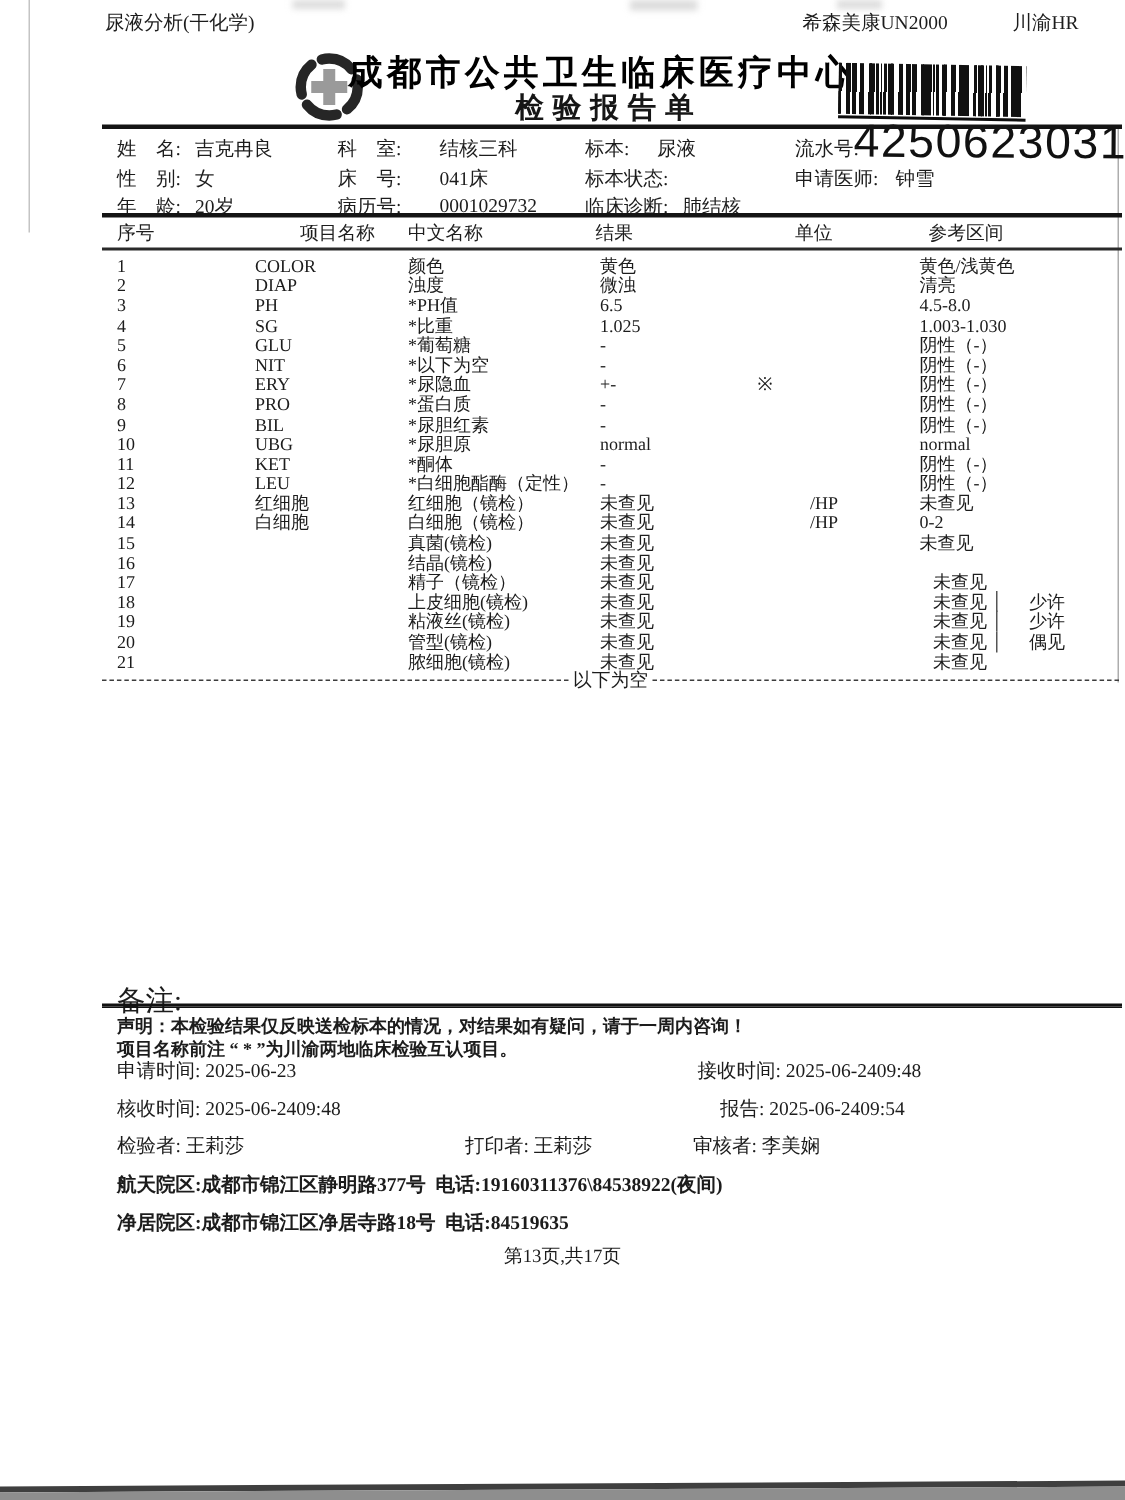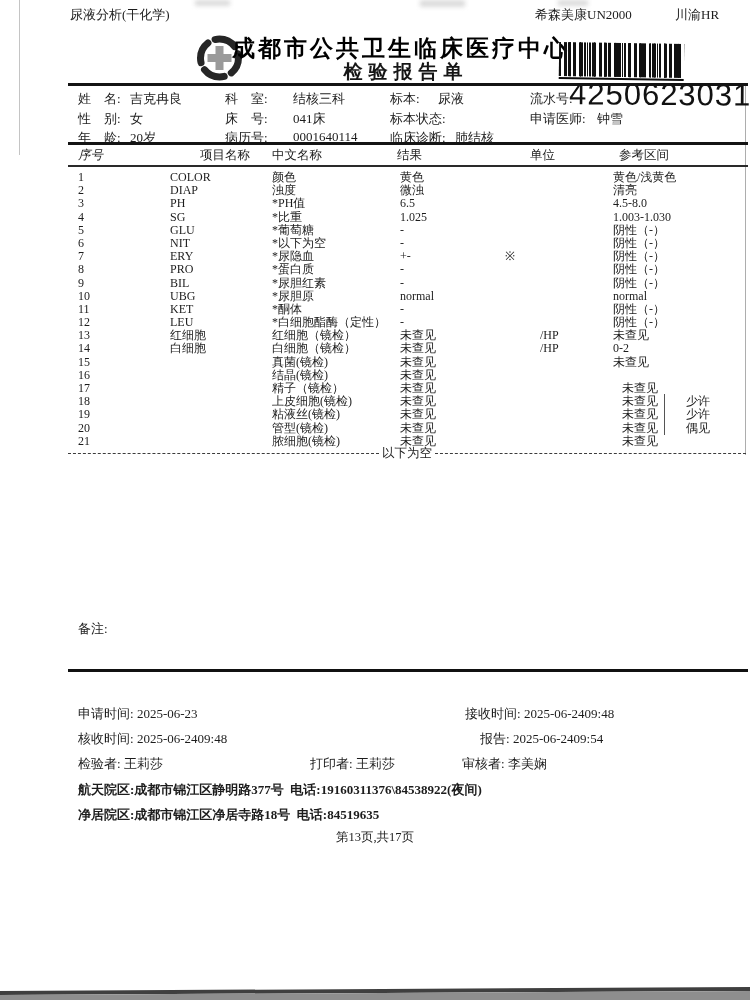--- a/index.html
+++ b/index.html
@@ -57,30 +57,30 @@
   .c { overflow:visible; }
   .no    { padding-left:10px; }
   .code  { padding-left:10px; }
   .cname { padding-left:10px; }
   .res   { padding-left:13px; }
   .unitc { padding-left:10px; }
   .unitc .flag { display:inline-block; width:35px; }
   .refc  { padding-left:6px; }
   .refc.shift { padding-left:15px; }
   .refc .extra { margin-left:6px; padding-left:21px; border-left:1px solid #555; }
-  .h-no { padding-left:10px;font-style:italic; } .h-code { padding-left:40px; } .h-cname { padding-left:10px; }
+  .h-no { padding-left:10px; } .h-code { padding-left:40px; } .h-cname { padding-left:10px; }
   .h-res { padding-left:10px; } .h-unit { padding-left:35px; } .h-ref { padding-left:12px; }
 
   .empty-sep { top:445px; left:68px; width:678px; display:flex; align-items:center;
                font-size:12.5px;justify-content:flex-end; }
   .empty-sep .dash { flex:1; border-top:1.6px dashed #3c3c3c; }
   .empty-sep .txt { padding:0 3px; }
 
   
-  .remark { top:620px; left:78px; font-size:13px; }
+  .remark { top:654px; left:78px; font-size:19px; }
   .decl { top:677px; left:78px; font-size:12px; line-height:15px; font-weight:600; white-space:nowrap; }
   .line { position:absolute; white-space:nowrap; font-size:13px; }
   .addr { font-weight:600; }
   .page { top:829px; left:0; width:750px; text-align:center; font-size:12.5px; }
 </style>
 </head>
 <body>
 
 <div class="abs smudge" style="left:195px;top:0;width:35px;height:6px"></div>
 <div class="abs smudge" style="left:420px;top:0;width:45px;height:7px"></div>
@@ -123,21 +123,21 @@
   <span style="left:225px">床　号:</span>
   <span style="left:293px">041床</span>
   <span style="left:390px">标本状态:</span>
   <span style="left:530px">申请医师:</span>
   <span style="left:597px">钟雪</span>
 </div>
 <div class="abs pat" style="top:129px;left:0;width:750px;height:20px">
   <span style="left:78px">年　龄:</span>
   <span style="left:130px">20岁</span>
   <span style="left:225px">病历号:</span>
-  <span style="left:293px">0001640114</span>
+  <span style="left:293px">0001029732</span>
   <span style="left:390px">临床诊断:</span>
   <span style="left:455px">肺结核</span>
 </div>
 
 <div class="abs rule r2"></div>
 
 <div class="thead">
   <span class="c h-no">序号</span>
   <span class="c h-code">项目名称</span>
   <span class="c h-cname">中文名称</span>
@@ -321,20 +321,22 @@
 <div class="abs empty-sep">
   <span class="dash"></span>
   <span class="txt">以下为空</span>
   <span class="dash"></span>
 </div>
 
 <span class="abs remark">备注:</span>
 <div class="abs dbl"></div>
 
 <div class="abs decl">
+  <div>声明：本检验结果仅反映送检标本的情况，对结果如有疑问，请于一周内咨询！</div>
+  <div>项目名称前注 “ * ”为川渝两地临床检验互认项目。</div>
 </div>
 
 <div class="line" style="top:705px">
   <span class="abs" style="left:78px"><span>申请时间:</span>&nbsp;<span>2025-06-23</span></span>
   <span class="abs" style="left:465px"><span>接收时间:</span>&nbsp;<span>2025-06-2409:48</span></span>
 </div>
 <div class="line" style="top:730px">
   <span class="abs" style="left:78px"><span>核收时间:</span>&nbsp;<span>2025-06-2409:48</span></span>
   <span class="abs" style="left:480px"><span>报告:</span>&nbsp;<span>2025-06-2409:54</span></span>
 </div>

